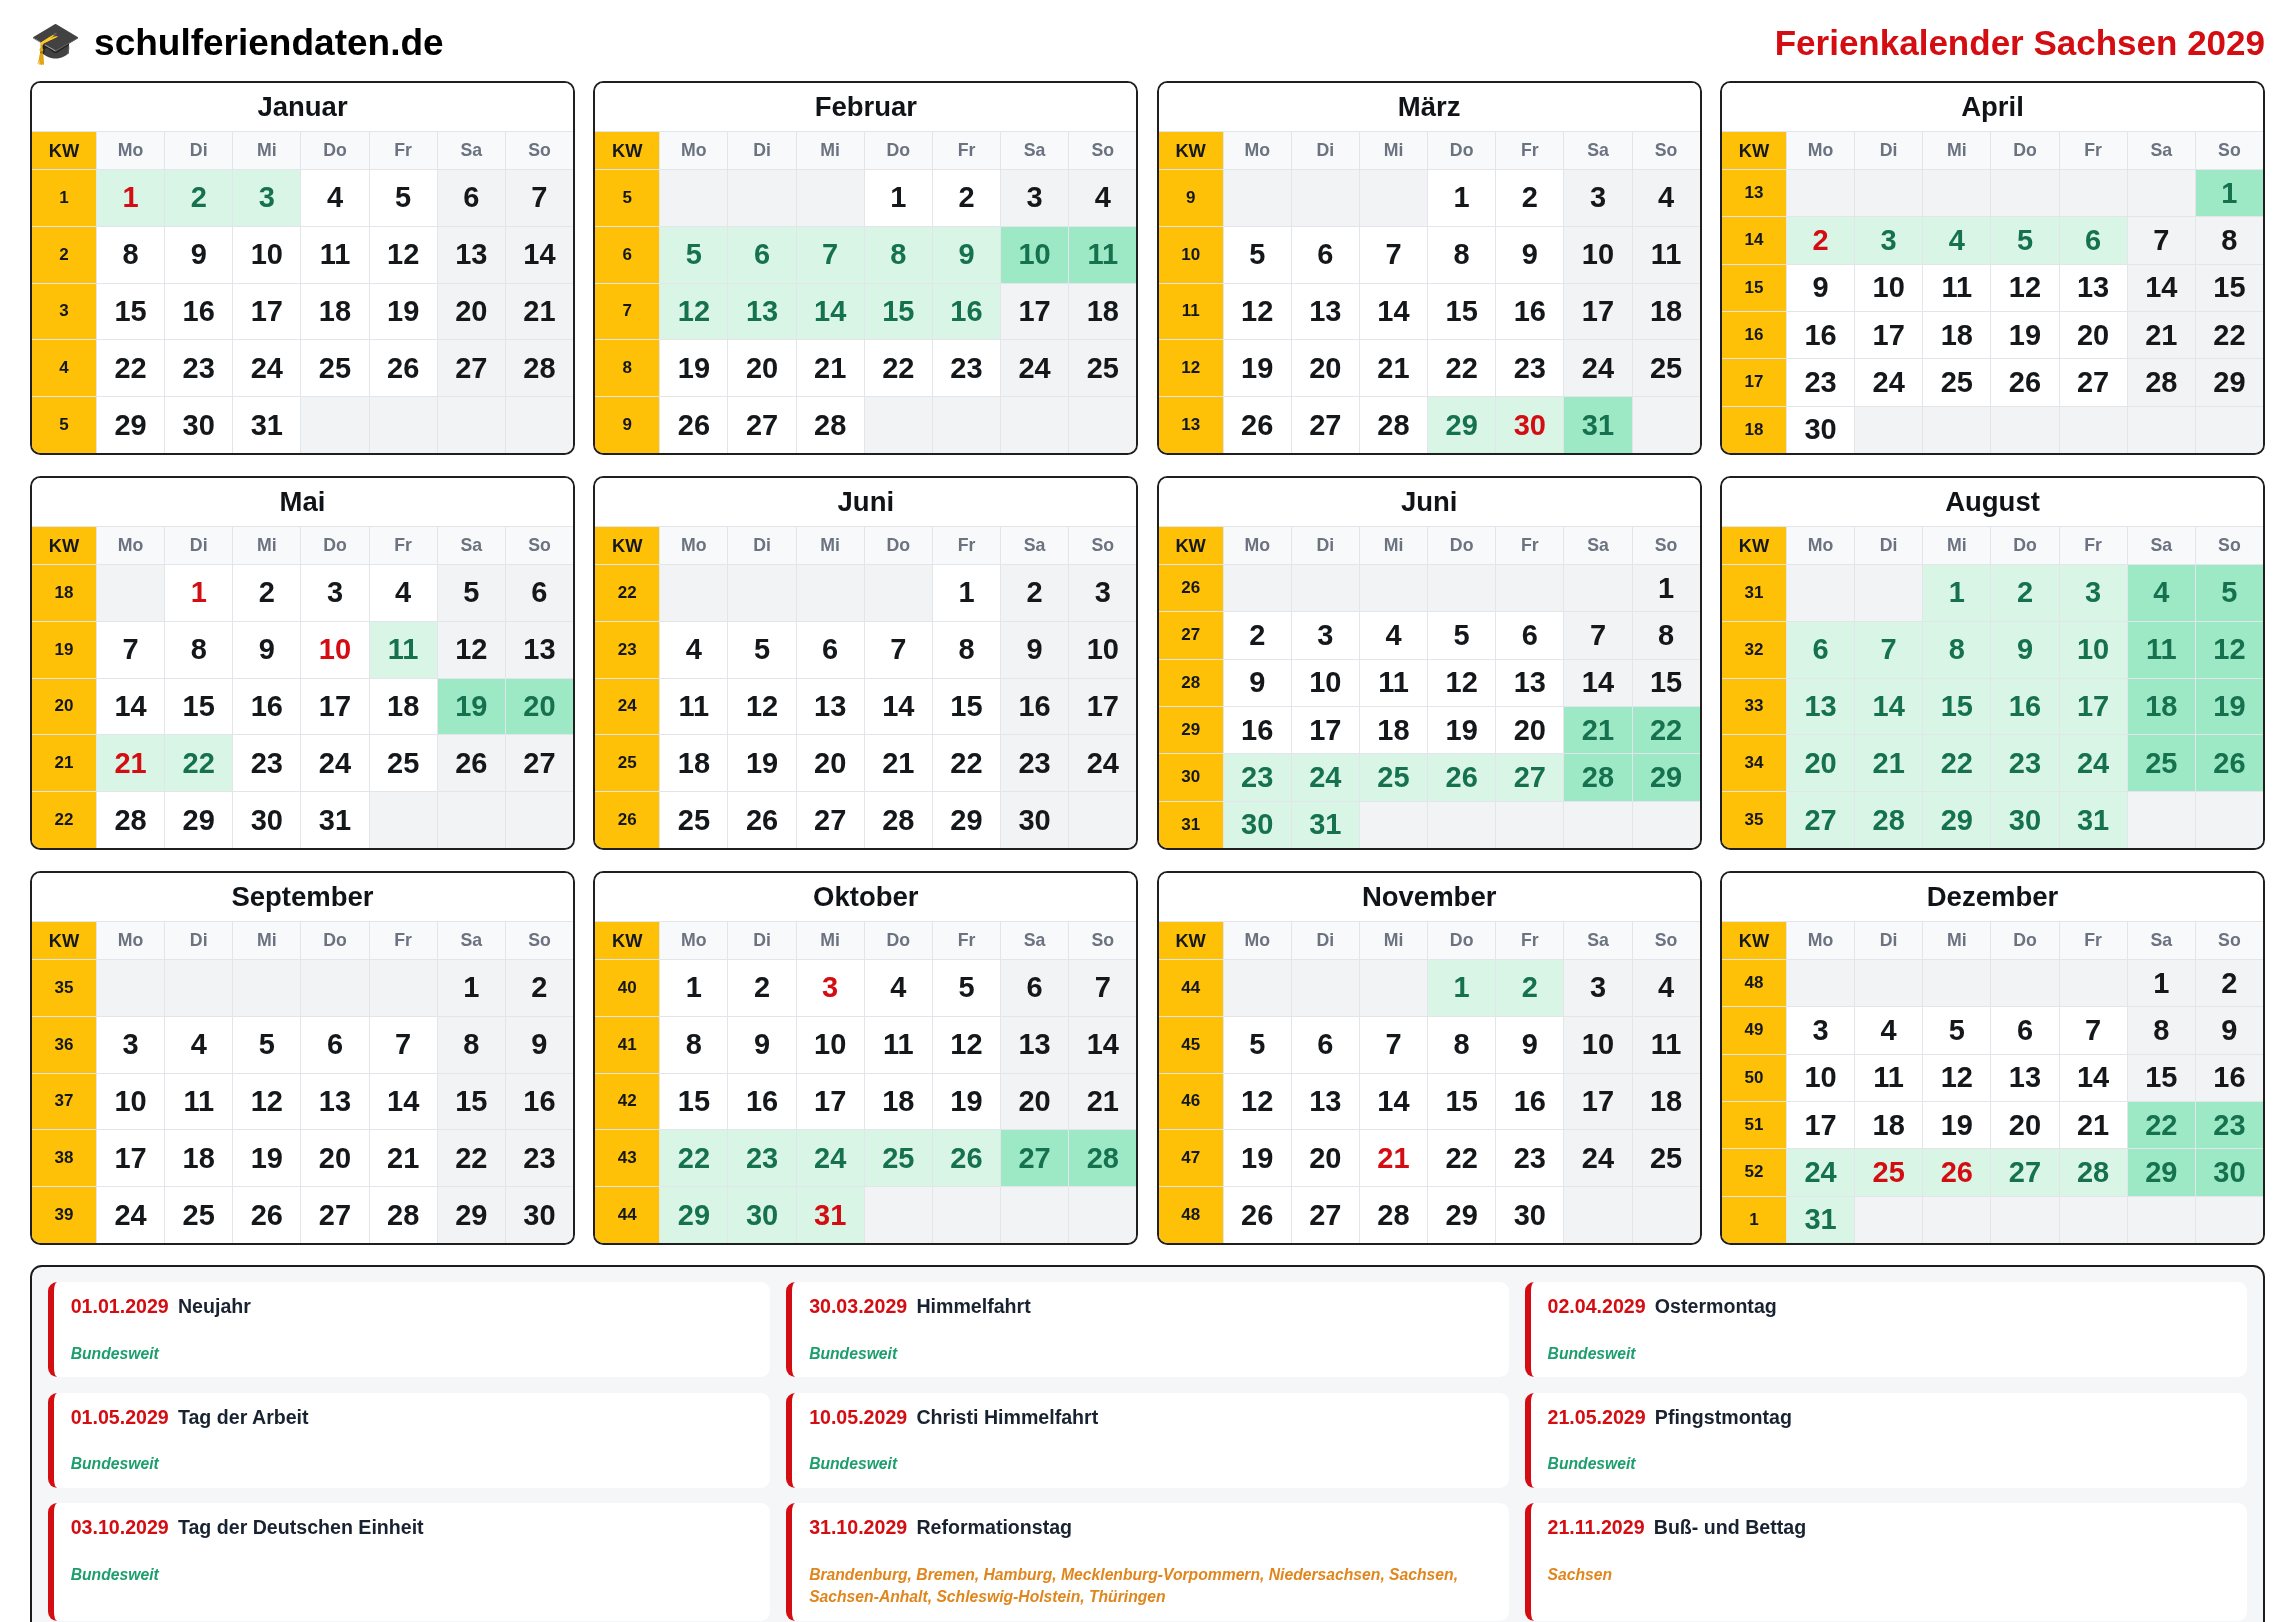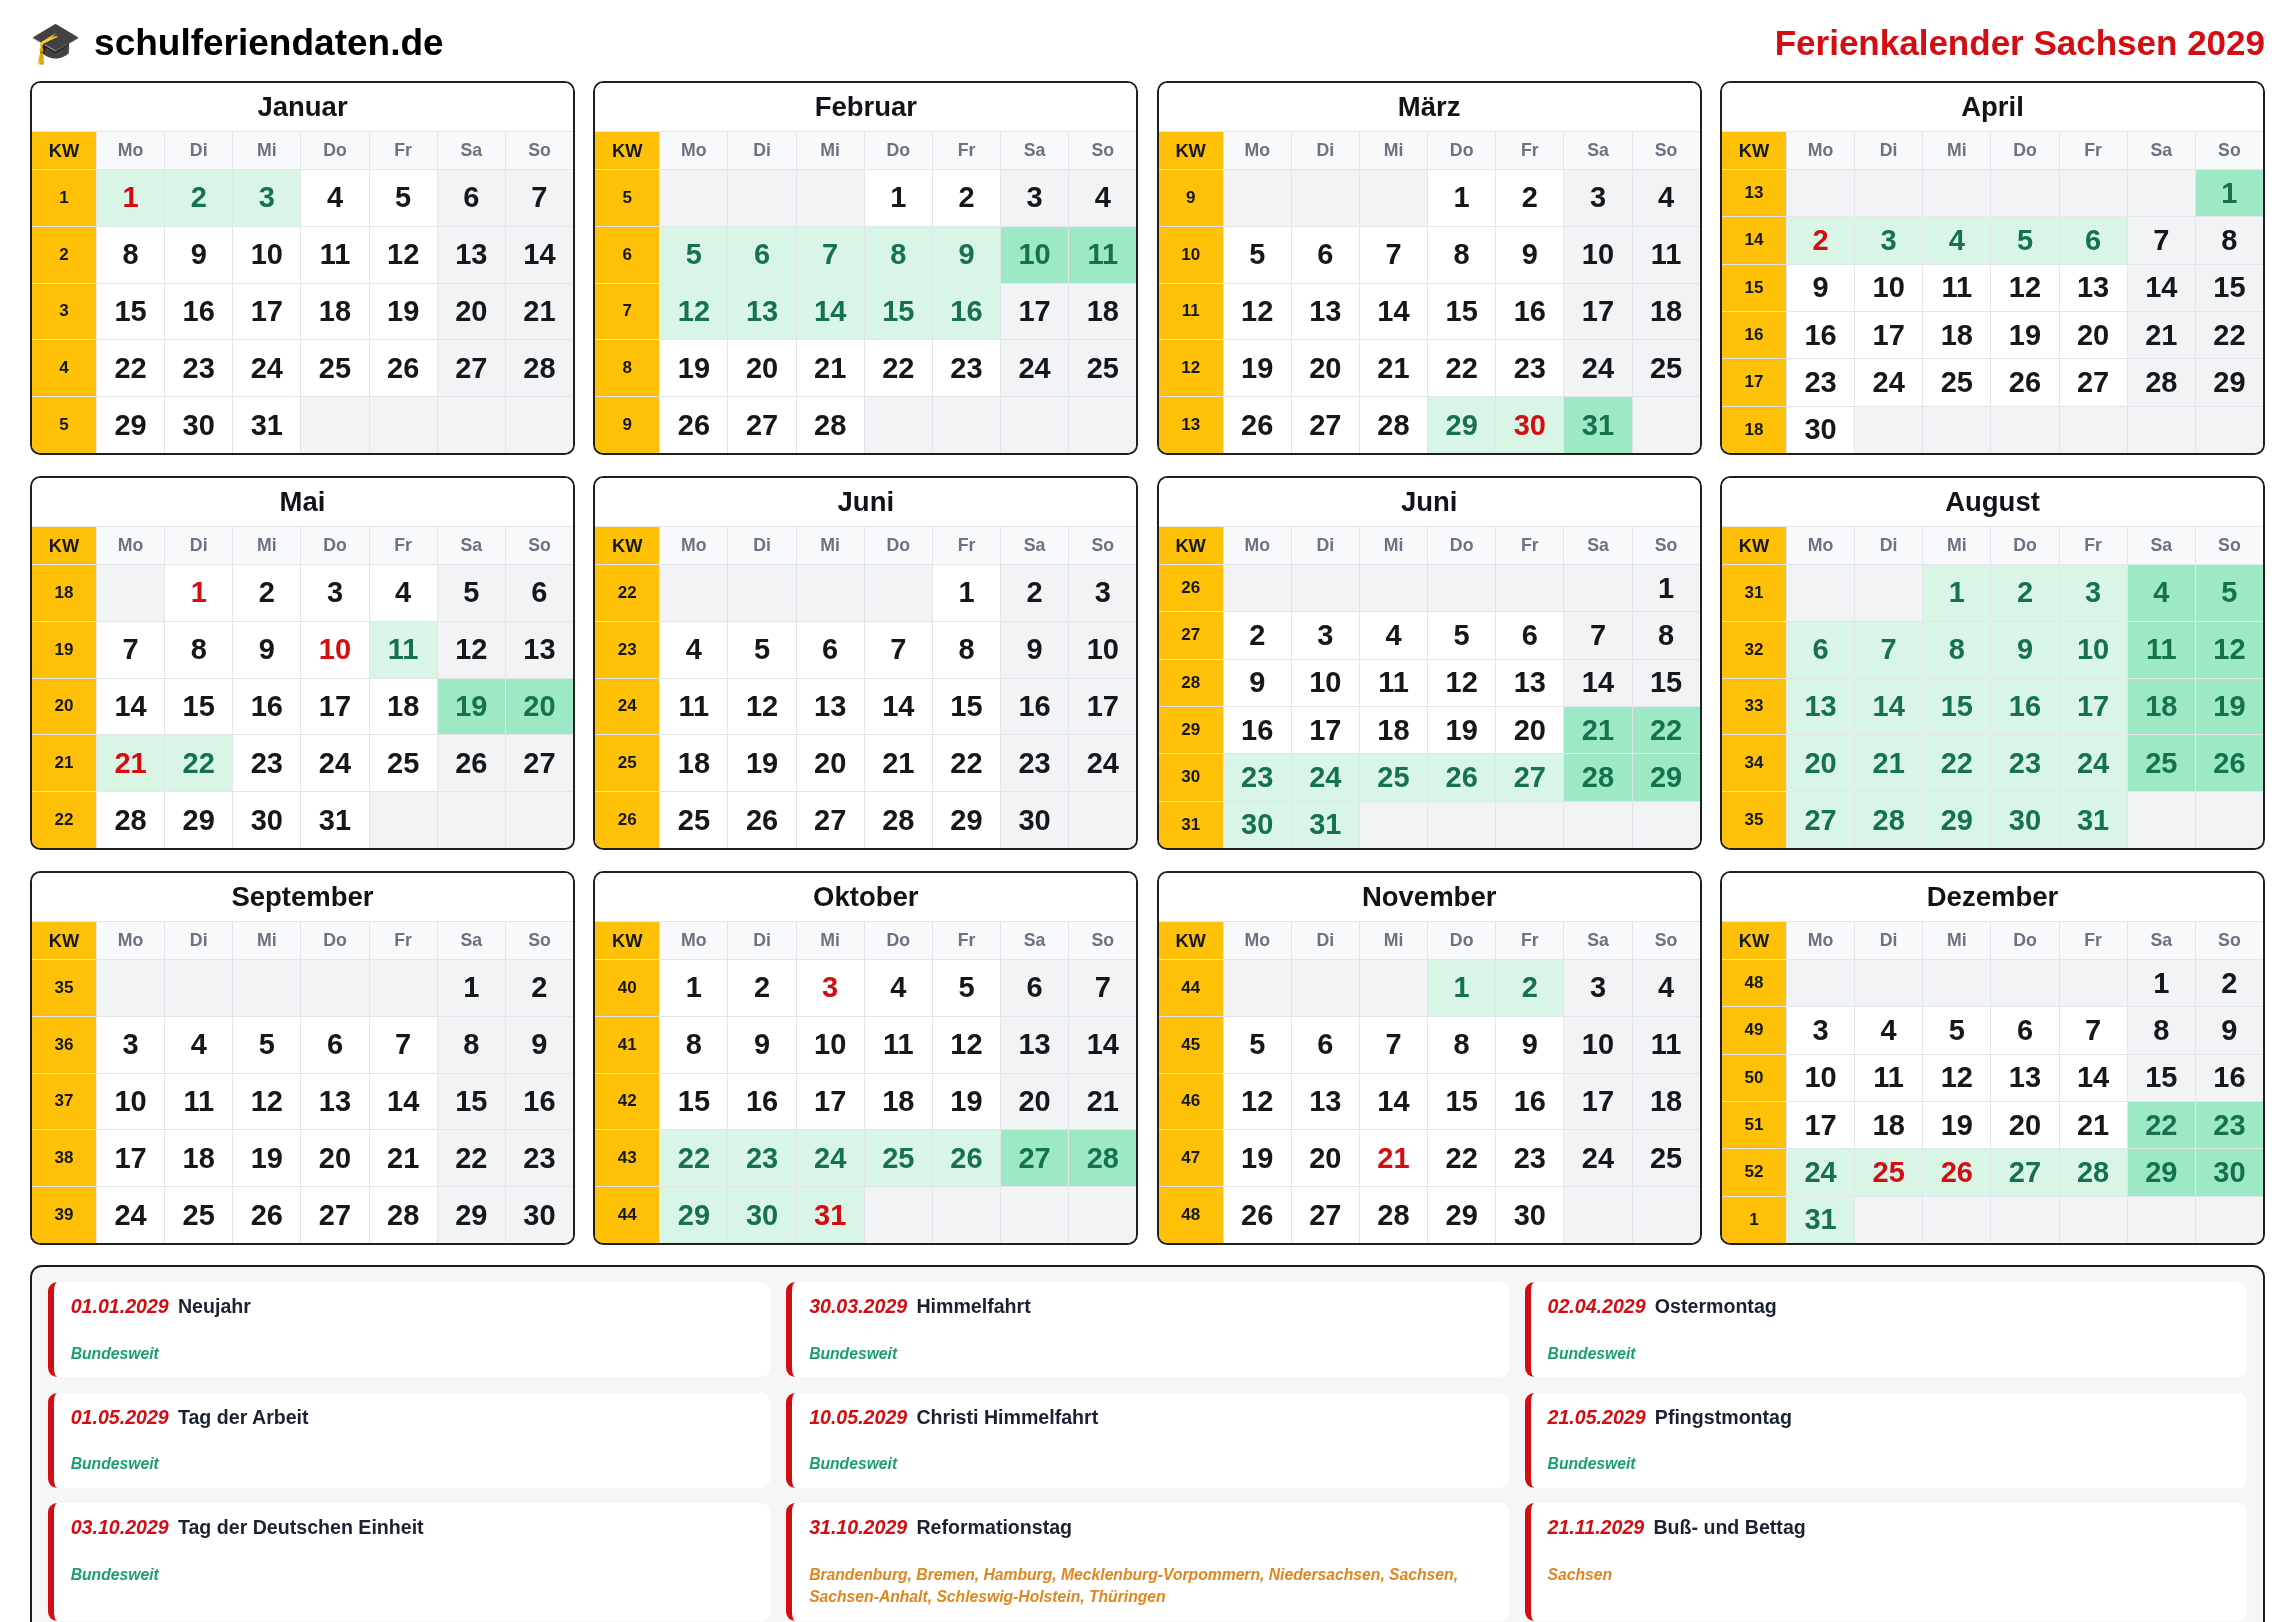--- a/index.html
+++ b/index.html
@@ -56,21 +56,21 @@
     background: #f4f6f8; padding: 15.7px;
     display: flex; flex-direction: column; gap: 15.7px;
   }
   .legend-row { display: grid; grid-template-columns: repeat(3, 1fr); gap: 15.7px; }
   .legend-card {
     background: #fff; border-left: 6.5px solid #d40d12; border-radius: 9.2px;
     padding: 11.8px 17px; min-height: 63px;
   }
   .legend-card.empty { background: transparent; border-left: none; }
   .legend-line1 { font-size: 19.6px; font-weight: 800; line-height: 1.25; }
-  .legend-date { color: #d40d12; margin-right: 9.2px; font-style: italic; }
+  .legend-date { color: #d40d12; margin-right: 9.2px; }
   .legend-name { color: #182230; }
   .legend-scope { margin-top: 24px; font-size: 15.7px; font-style: italic; font-weight: 700; line-height: 1.45; }
   .legend-scope.national { color: #1d9e6e; }
   .legend-scope.regional { color: #e0861c; }
 </style>
 </head>
 <body>
 
 <header class="top-header">
   <div class="logo">

